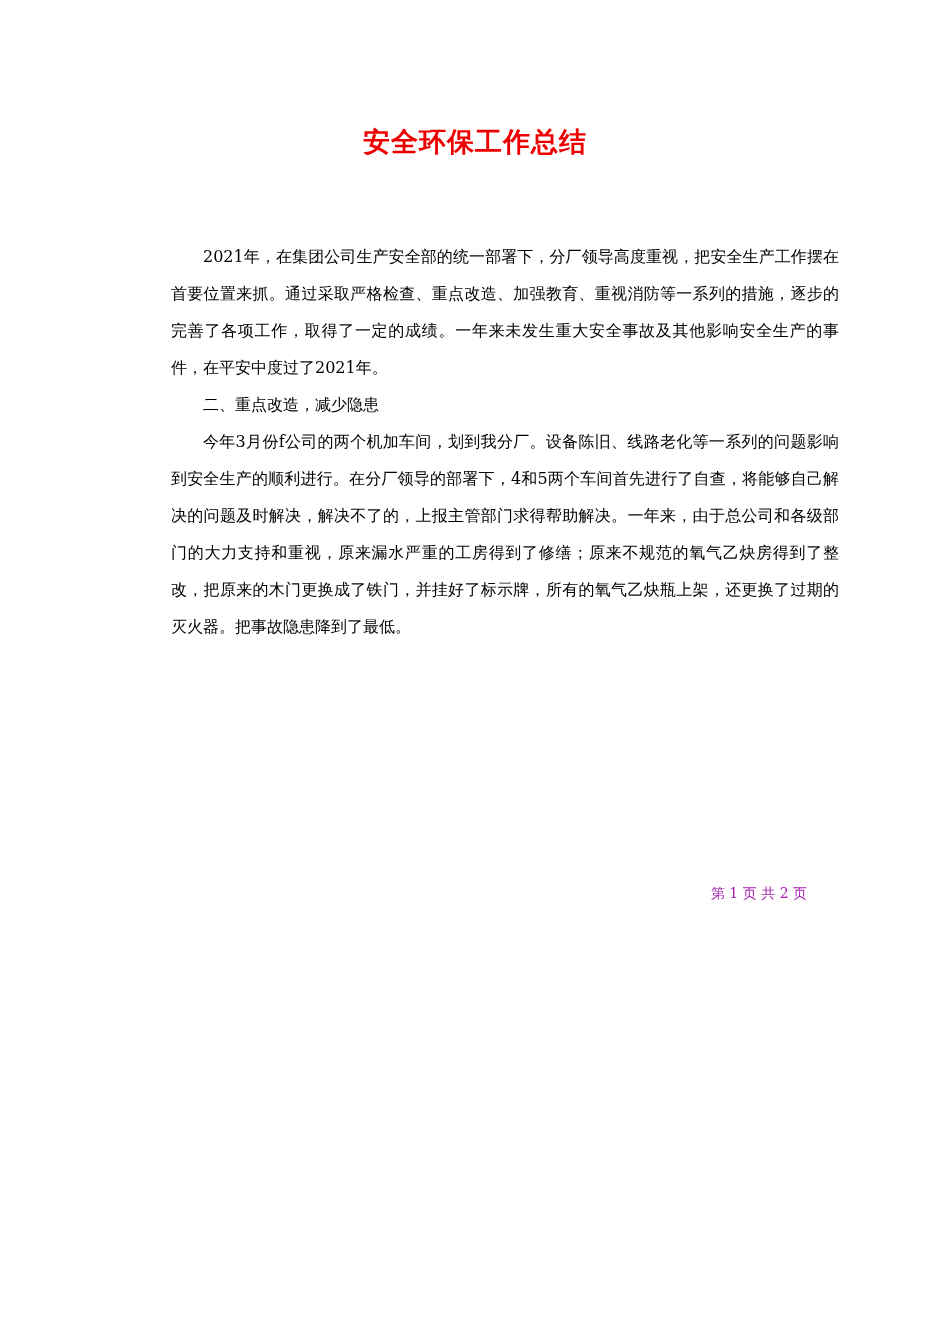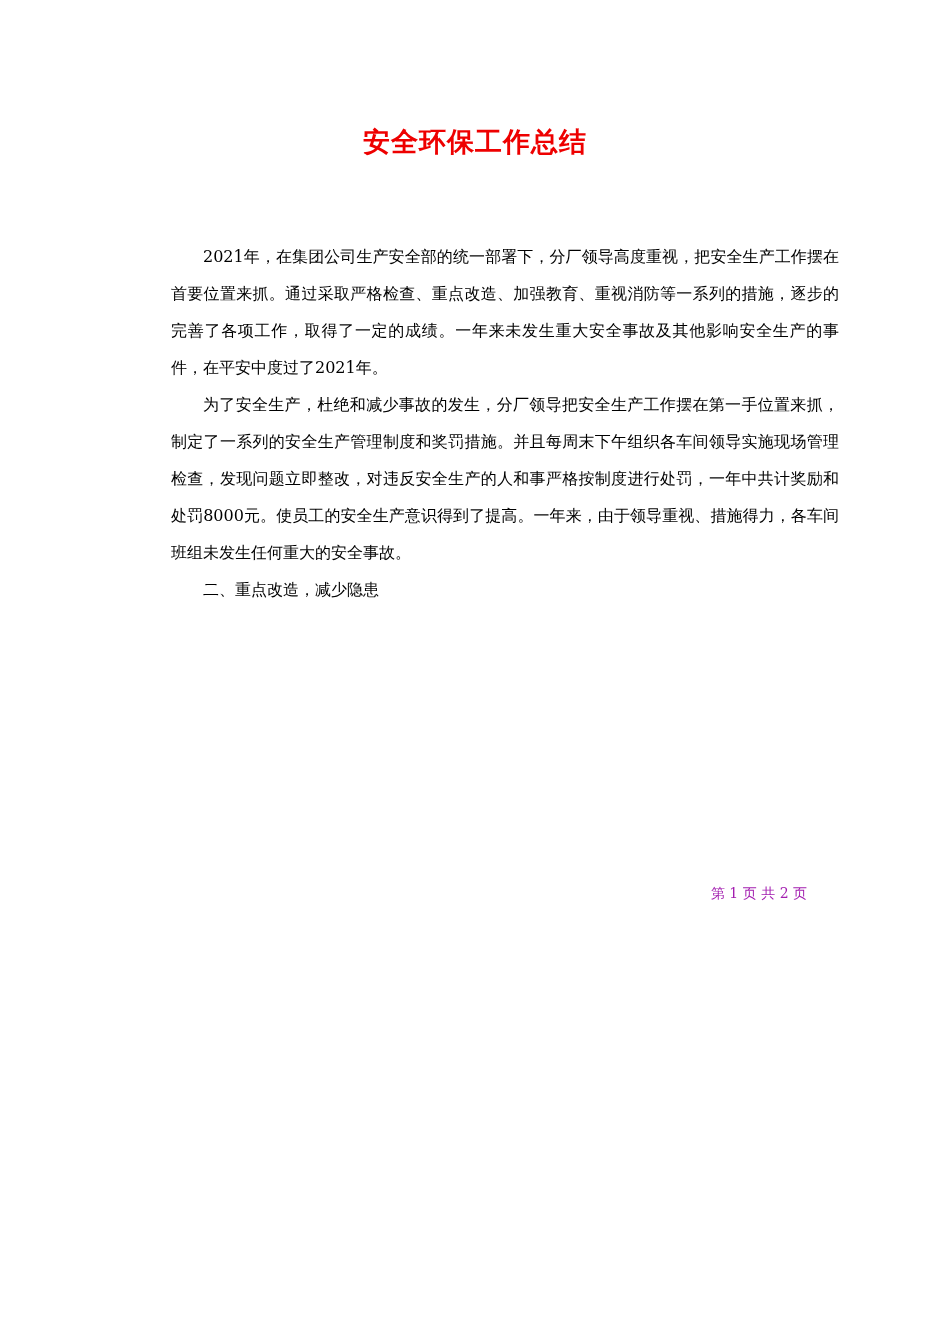--- a/index.html
+++ b/index.html
@@ -52,19 +52,19 @@
 </style>
 </head>
 <body>
 
 <div class="page">
 
   <h1 class="doc-title" style="color: rgb(238, 0, 0);">安全环保工作总结</h1>
 
   <div class="doc-body">
     <p>2021年，在集团公司生产安全部的统一部署下，分厂领导高度重视，把安全生产工作摆在首要位置来抓。通过采取严格检查、重点改造、加强教育、重视消防等一系列的措施，逐步的完善了各项工作，取得了一定的成绩。一年来未发生重大安全事故及其他影响安全生产的事件，在平安中度过了2021年。</p>
-    <p>为了安全生产，杜绝和减少事故的发生，分厂领导把安全生产工作摆在第一手位置来抓，制定了一系列的安全生产管理制度和奖罚措施。并且每周末下午组织各车间领导实施现场管理检查，发现问题立即整改，对违反安全生产的人和事严格按制度进行处罚，一年中共计奖励和处罚8000元。使员工的安全生产意识得到了提高。一年来，由于领导重视、措施得力，各车间班组未发生任何重大的安全事故。</p>
     <p>二、重点改造，减少隐患</p>
+    <p>今年3月份f公司的两个机加车间，划到我分厂。设备陈旧、线路老化等一系列的问题影响到安全生产的顺利进行。在分厂领导的部署下，4和5两个车间首先进行了自查，将能够自己解决的问题及时解决，解决不了的，上报主管部门求得帮助解决。一年来，由于总公司和各级部门的大力支持和重视，原来漏水严重的工房得到了修缮；原来不规范的氧气乙炔房得到了整改，把原来的木门更换成了铁门，并挂好了标示牌，所有的氧气乙炔瓶上架，还更换了过期的灭火器。把事故隐患降到了最低。</p>
   </div>
 
   <div class="doc-footer">第 1 页 共 2 页</div>
 
 </div>
 
 </body></html>

